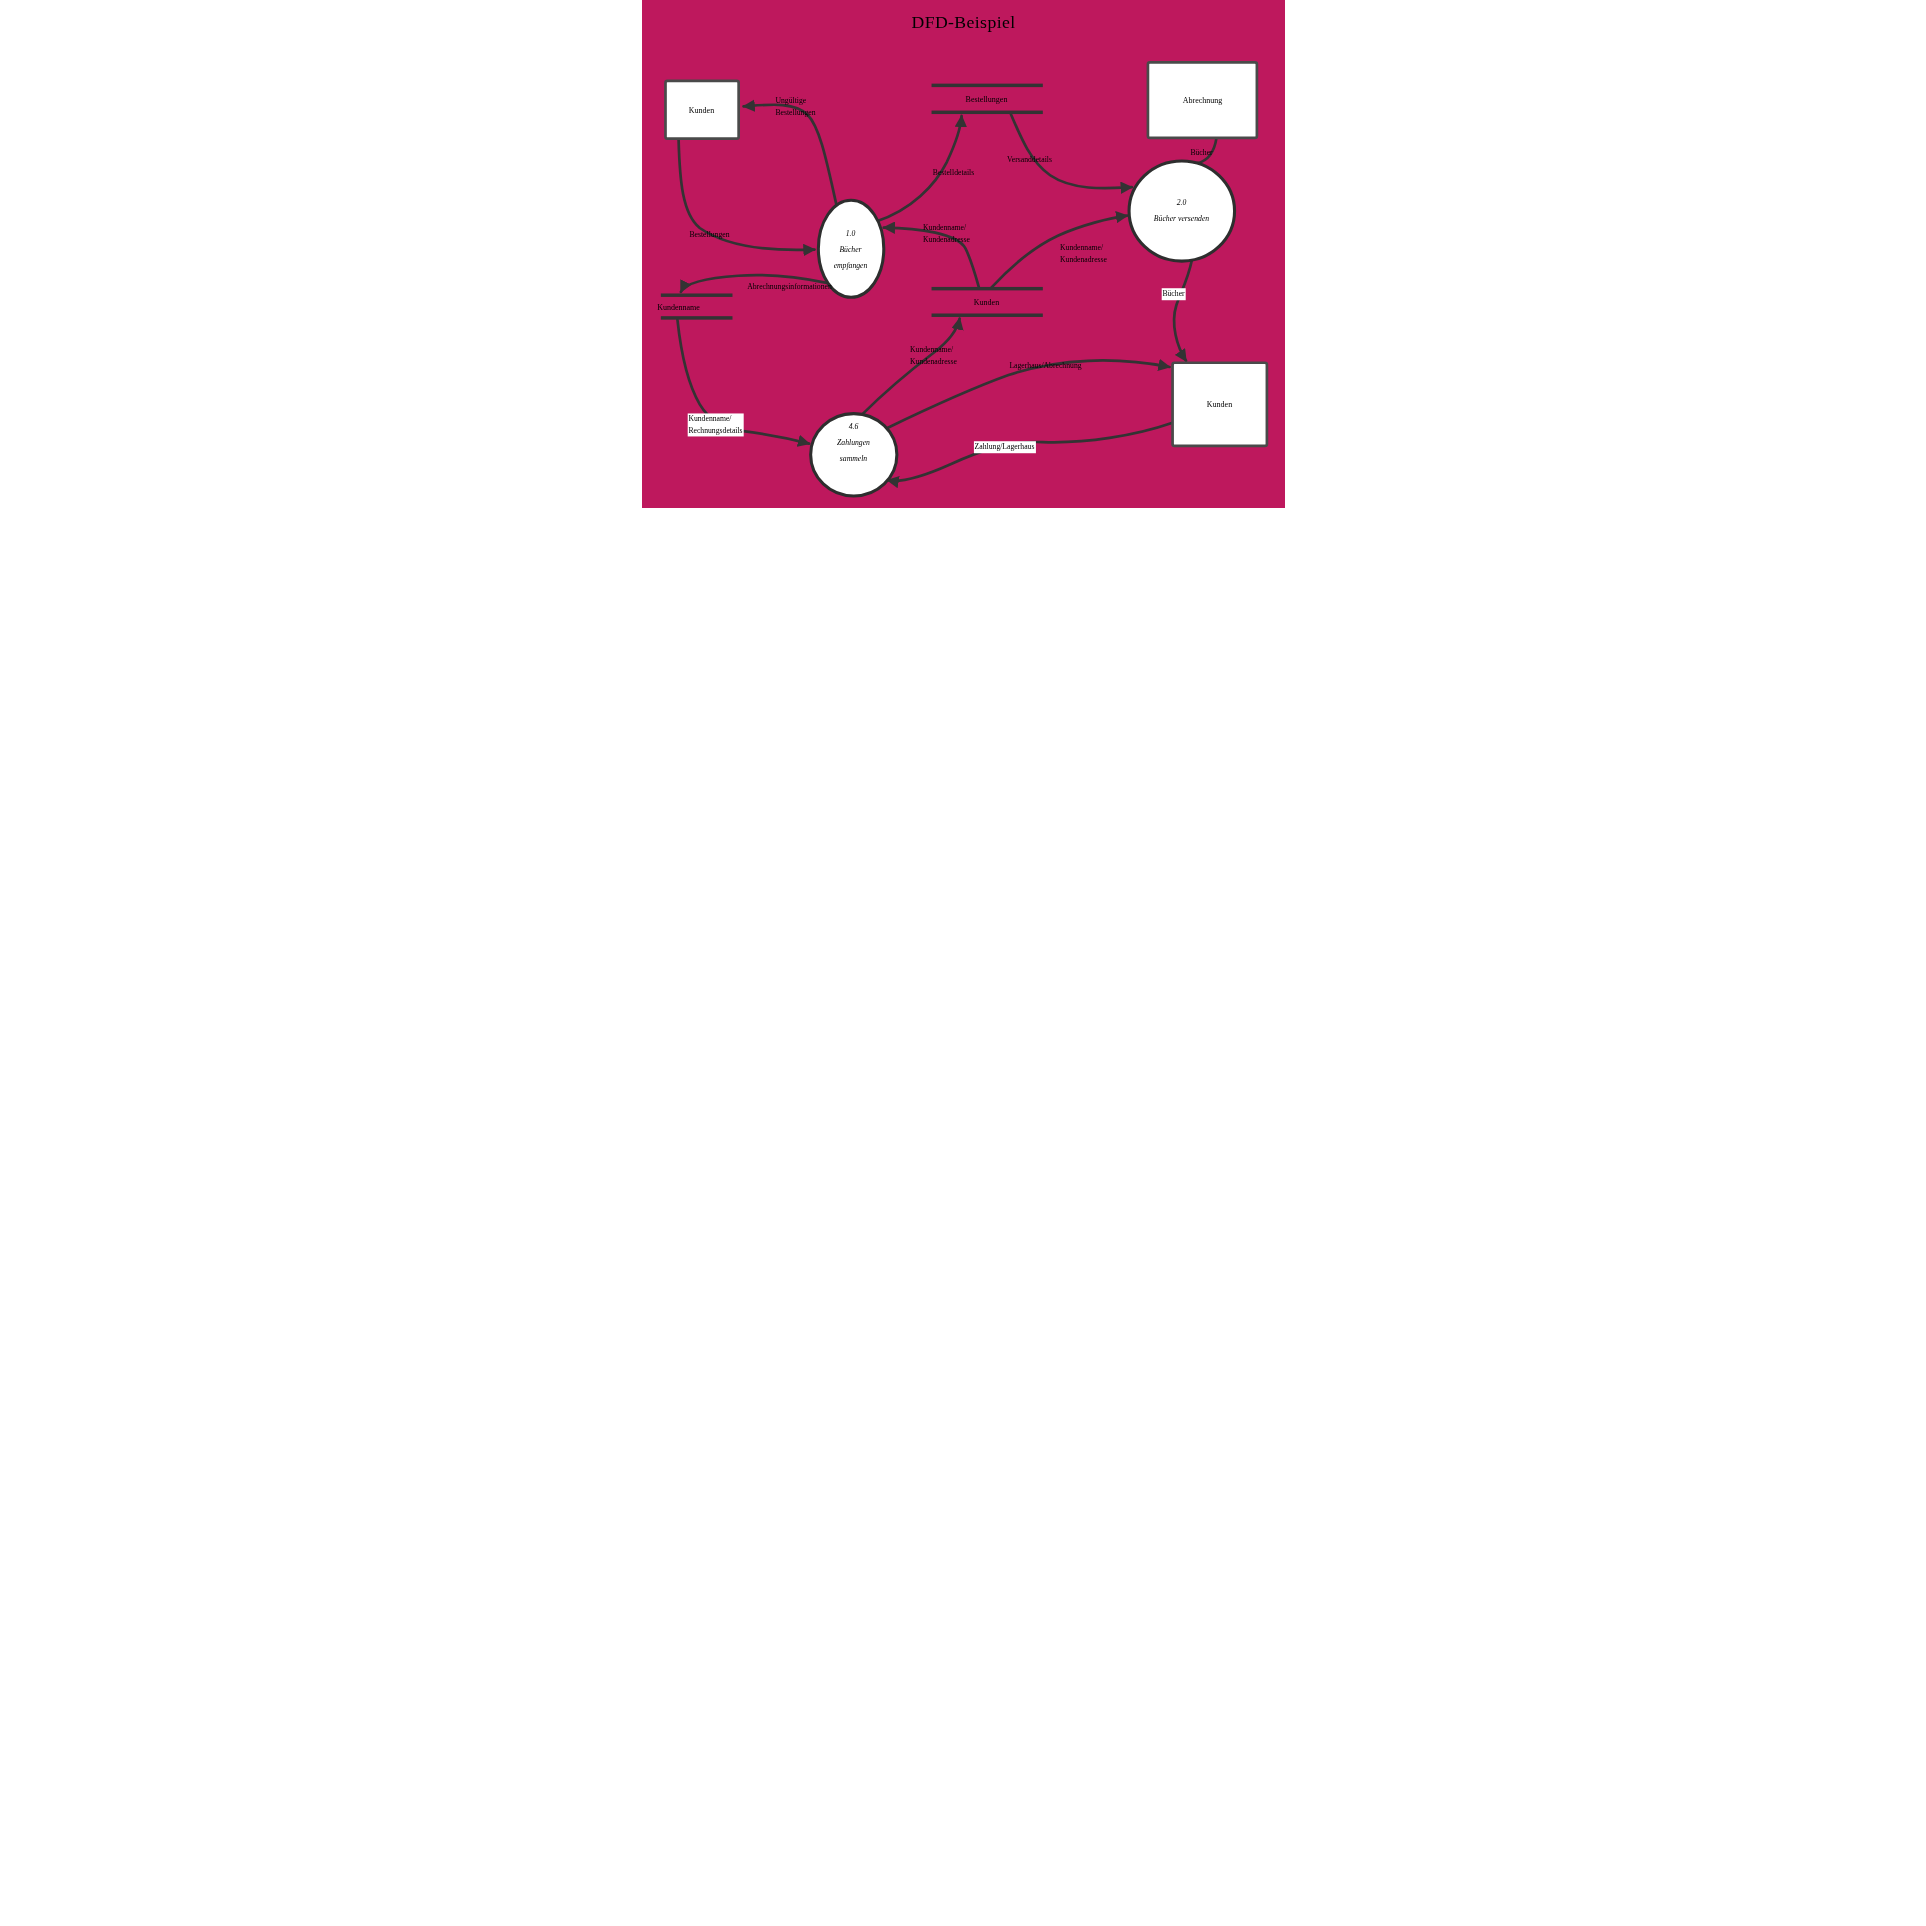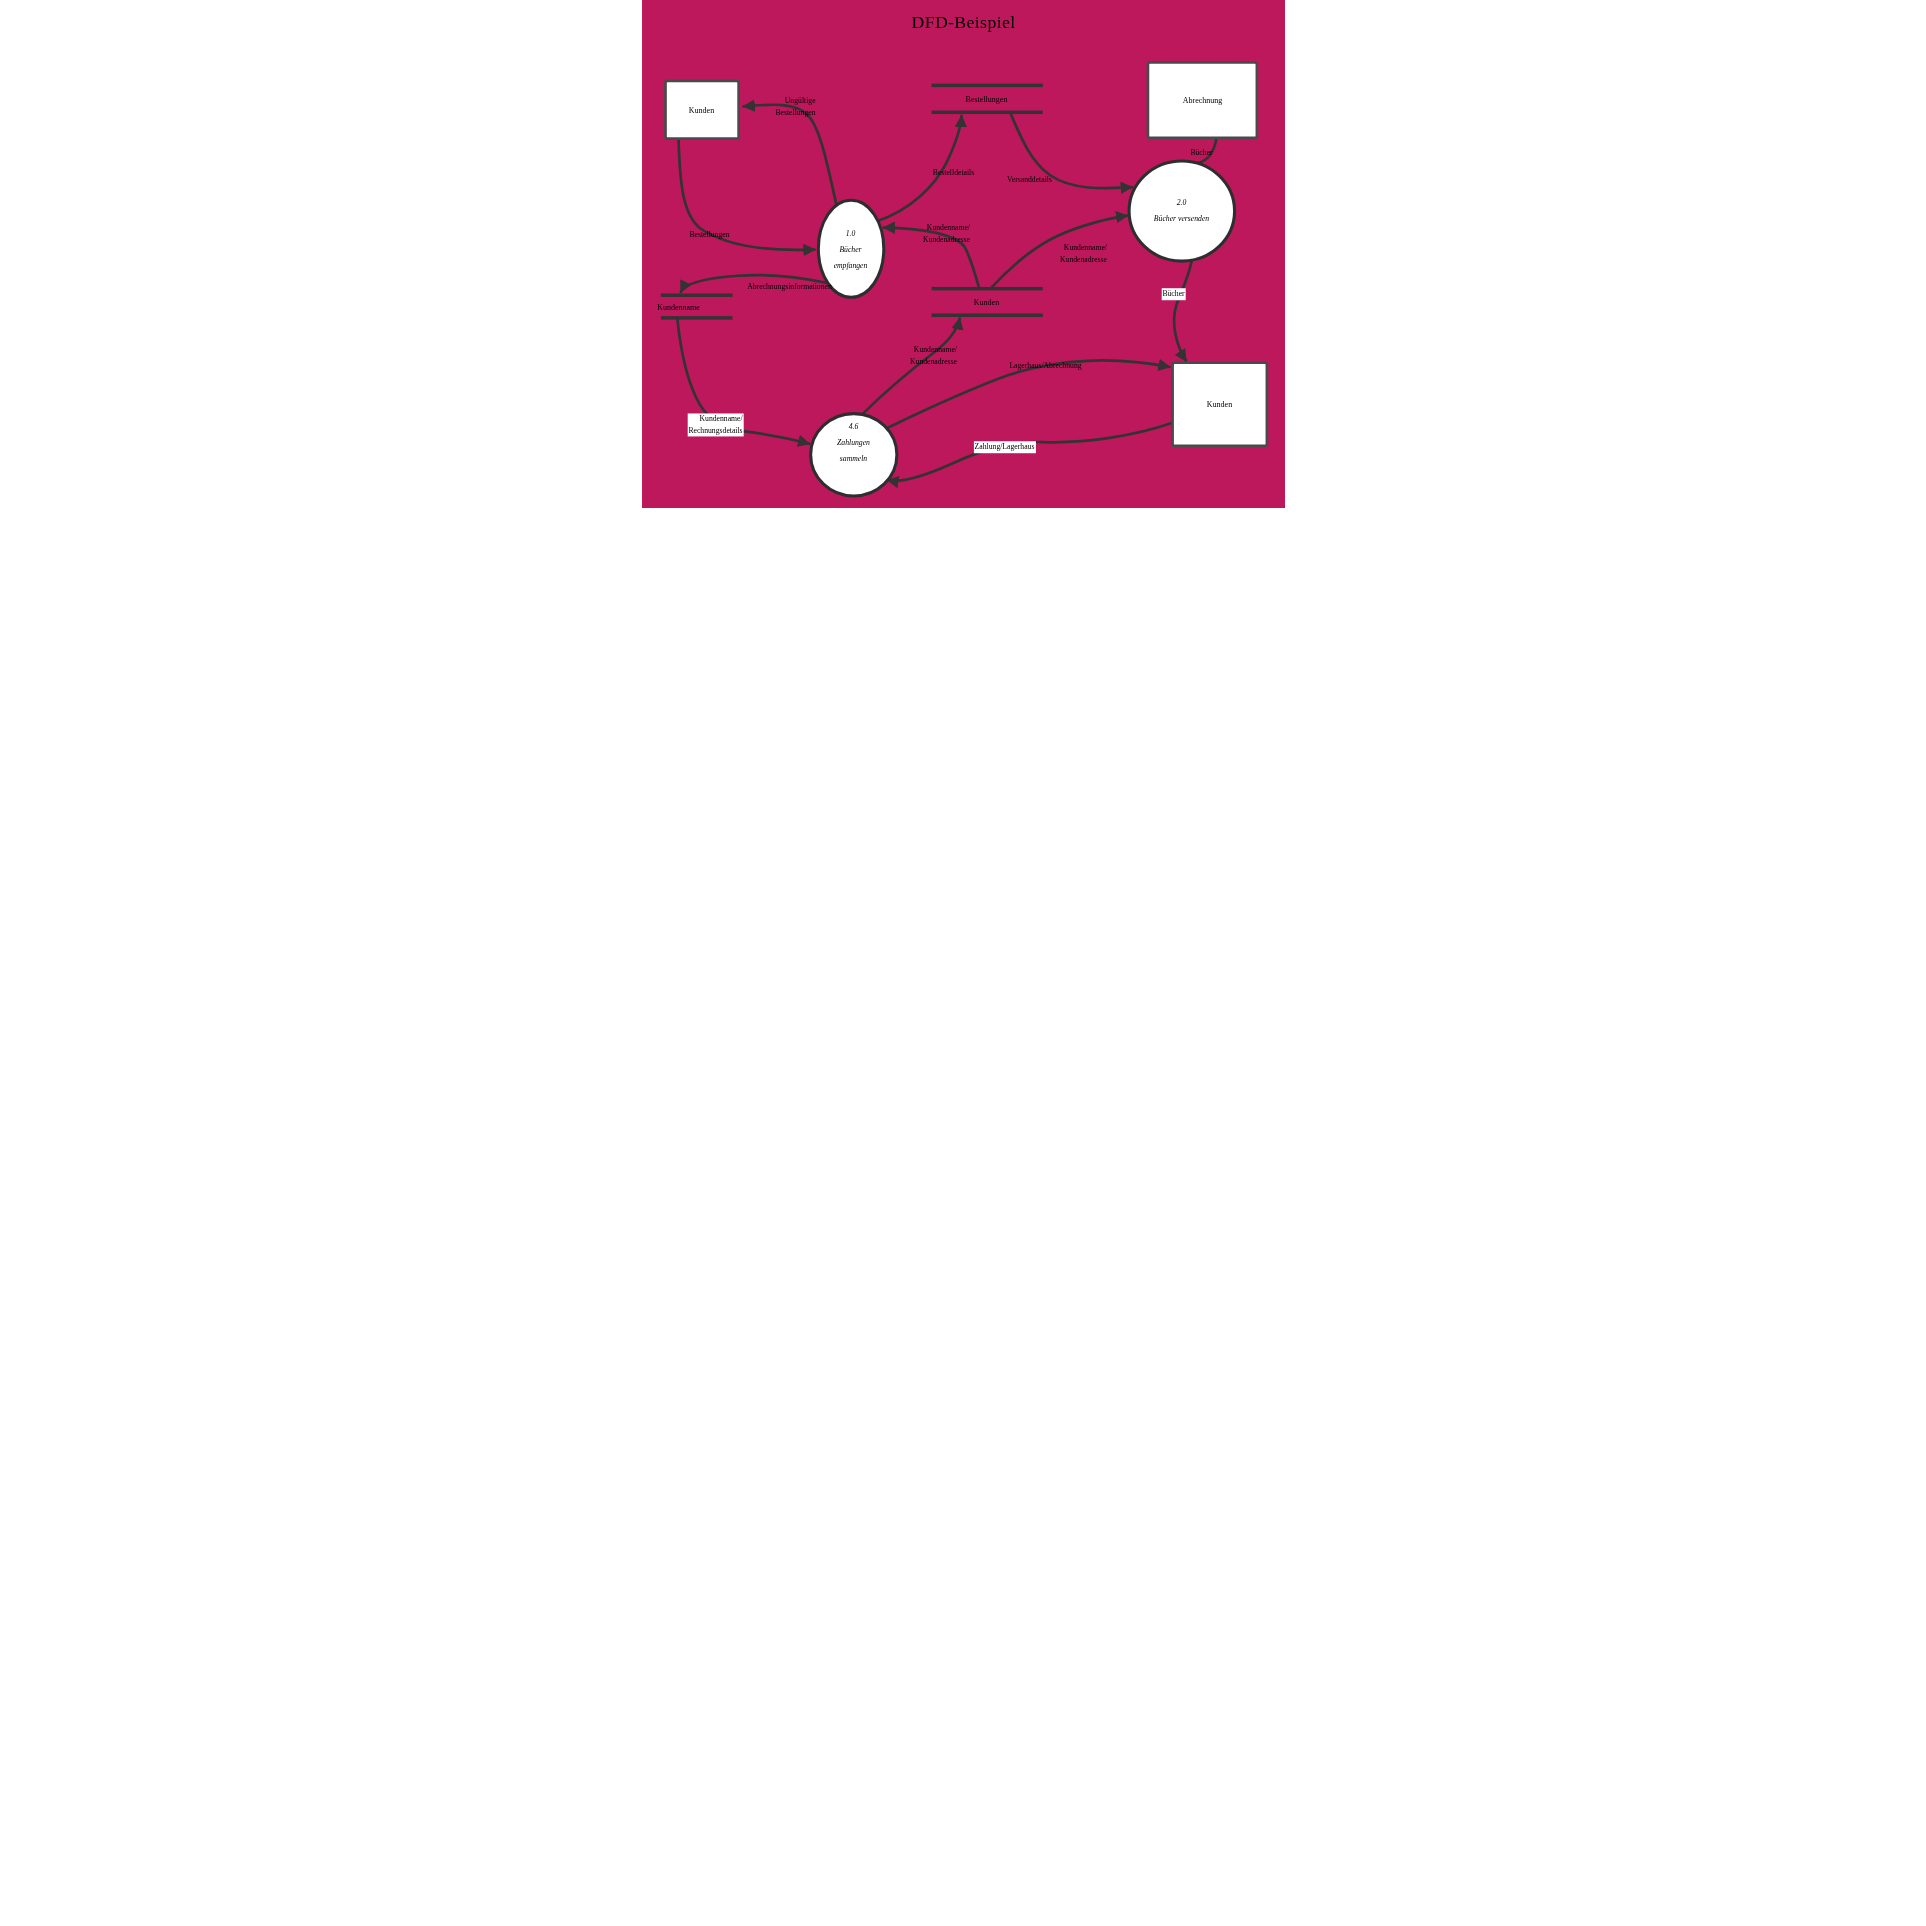--- a/index.html
+++ b/index.html
@@ -1,20 +1,20 @@
 <!DOCTYPE html>
 <html style="font-size:6.2px"><head>
 <meta charset="utf-8">
 <style>
   html,body{margin:0;padding:0;background:#ffffff;}
   .canvas{position:relative;width:643px;height:508px;margin:0 auto;background:#be185d;
           font-family:"Liberation Serif",serif;color:#000;overflow:hidden;}
   .canvas svg{position:absolute;left:0;top:0;}
   .lbl{position:absolute;transform:translate(-50%,-50%);font-size:7.7px;line-height:1.5;
-       text-align:right;white-space:pre-line;}
+       text-align:left;white-space:pre-line;}
   .lbl.bg{background:#fff;padding:0 1.2px;}
   .title{position:absolute;transform:translate(-50%,-50%);font-size:17.7px;letter-spacing:0.4px;}
   .node-lbl{position:absolute;transform:translate(-50%,-50%);font-size:8px;text-align:center;
             white-space:pre-line;}
   .proc{line-height:2.1;font-size:7.7px;font-style:italic;}
 </style>
 </head>
 <body>
 
 <div class="canvas">
@@ -74,21 +74,21 @@
 sammeln</div>
 
   <div class="node-lbl" style="left:345px;top:99px">Bestellungen</div>
   <div class="node-lbl" style="left:37px;top:307px">Kundenname</div>
   <div class="node-lbl" style="left:345px;top:302px">Kunden</div>
 
   <div class="lbl" style="left:154px;top:107px">Ungültige
 Bestellungen</div>
   <div class="lbl" style="left:68px;top:235px">Bestellungen</div>
   <div class="lbl" style="left:312px;top:173px">Bestelldetails</div>
-  <div class="lbl" style="left:388px;top:180px">Versanddetails</div>
+  <div class="lbl" style="left:388px;top:160px">Versanddetails</div>
   <div class="lbl" style="left:560px;top:153px">Bücher</div>
   <div class="lbl" style="left:305px;top:234px">Kundenname/
 Kundenadresse</div>
   <div class="lbl" style="left:442px;top:254px">Kundenname/
 Kundenadresse</div>
   <div class="lbl" style="left:148px;top:287px">Abrechnungsinformationen</div>
   <div class="lbl bg" style="left:532px;top:294px">Bücher</div>
   <div class="lbl" style="left:292px;top:356px">Kundenname/
 Kundenadresse</div>
   <div class="lbl" style="left:404px;top:366px">Lagerhaus/Abrechnung</div>

